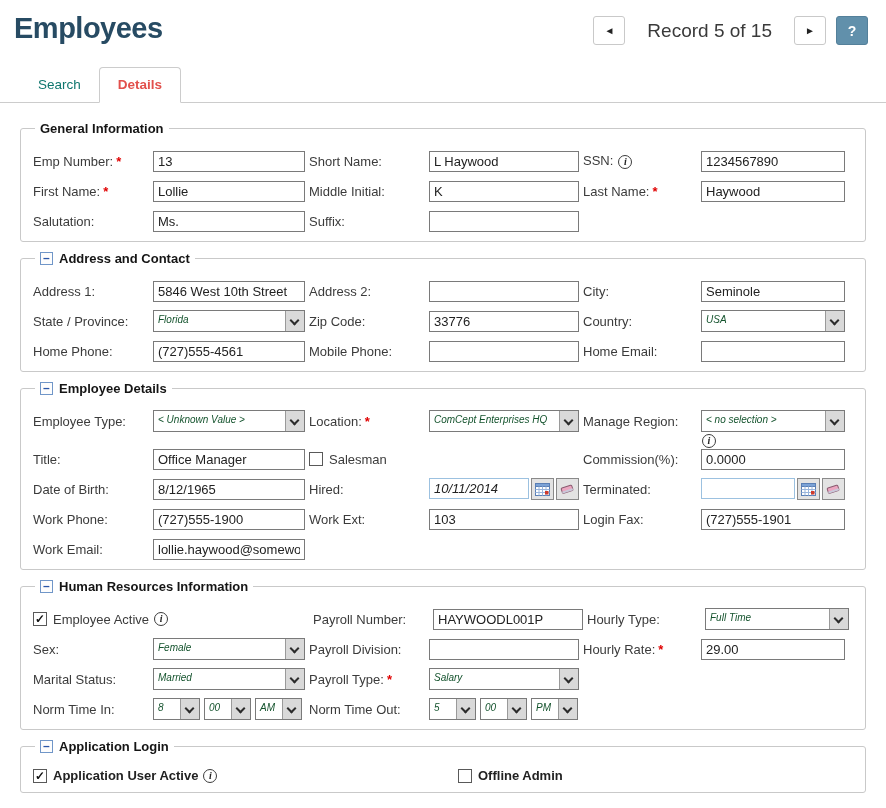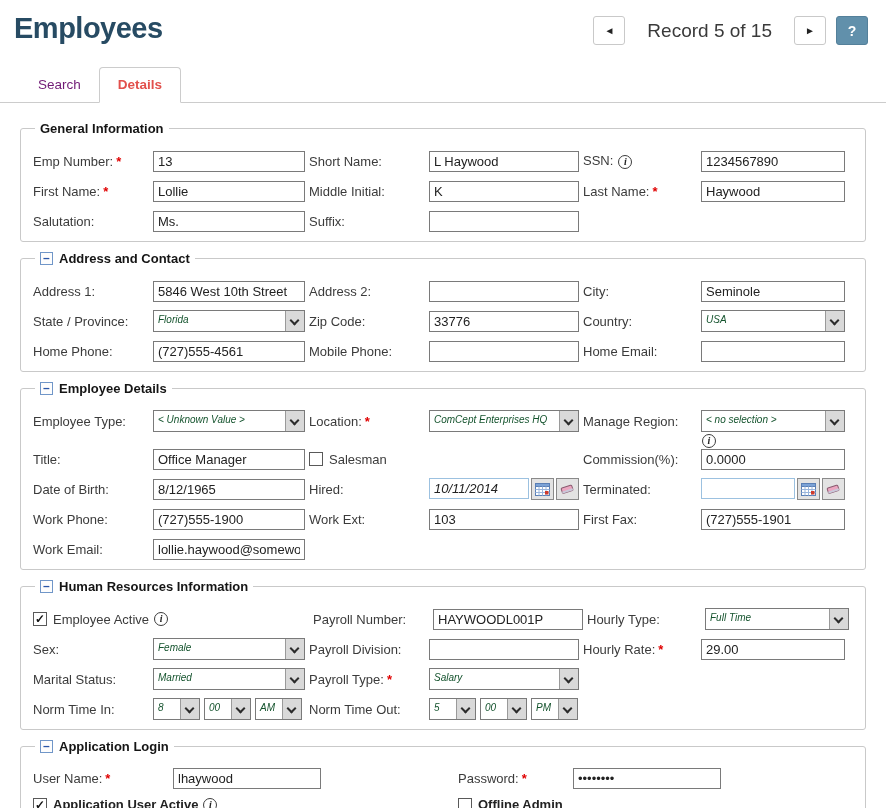--- a/index.html
+++ b/index.html
@@ -12,21 +12,21 @@
   .title { font-size:29px; font-weight:700; letter-spacing:-0.5px; color:#274b63; }
   .recnav { display:flex; align-items:center; margin-top:4px; }
   .navbtn { width:32px; height:29px; background:#fff; border:1px solid #c9c9c9; border-radius:3px;
             display:flex; align-items:center; justify-content:center; font-size:10px; color:#222; cursor:pointer; }
   .rectext { font-size:19px; color:#3a3a3a; margin:0 22px; }
   .helpbtn { width:32px; height:29px; margin-left:10px; background:#6190ab; border:1px solid #54809a; border-radius:3px;
              color:#fff; font-weight:700; font-size:14px; display:flex; align-items:center; justify-content:center; cursor:pointer; }
 
   
   .tabs { display:flex; align-items:flex-end; margin-top:22px; padding-left:20px; border-bottom:1px solid #ccc; }
-  .tab { padding:9px 18px 10px; font-size:13.5px; color:#701a75; cursor:pointer; background:transparent; }
+  .tab { padding:9px 18px 10px; font-size:13.5px; color:#0f766e; cursor:pointer; background:transparent; }
   .tab.active { border:1px solid #ccc; border-bottom:1px solid #fff; margin-bottom:-1px; border-radius:4px 4px 0 0;
                 color:#e2504c; font-weight:700; background:#fff; }
 
   .content { padding-top:18px; }
 
   
   fieldset { border:1px solid #c9c9c9; border-radius:3px; margin:0 20px 9px; padding:6px 12px 9px; }
   legend { font-weight:700; font-size:13px; color:#151515; padding:0 5px; margin-left:2px;
            display:flex; align-items:center; gap:6px; }
   .colbox { width:13px; height:13px; border:1px solid #7096c8; background:#fdfdfd; color:#2a56a8;
@@ -277,21 +277,21 @@
                 </svg>
               </button>
         </span>
           </span>
       </div>
       <div class="row">
         <span class="lab w-lab1">Work Phone:</span>
         <span class="w-f1"><input class="txt" value="(727)555-1900" style=""></span>
         <span class="lab w-lab2">Work Ext:</span>
         <span class="w-f2"><input class="txt" value="103" style=""></span>
-        <span class="lab w-lab3">First Fax:</span>
+        <span class="lab w-lab3">Login Fax:</span>
         <span class="w-f3"><input class="txt" value="(727)555-1901" style=""></span>
       </div>
       <div class="row">
         <span class="lab w-lab1">Work Email:</span>
         <span class="w-f1"><input class="txt" value="lollie.haywood@somework" style=""></span>
       </div>
     </fieldset>
 
     <fieldset>
       <legend>
@@ -400,27 +400,20 @@
           <span class="w-f3"></span>
       </div>
     </fieldset>
 
     <fieldset>
       <legend>
         <span class="colbox">−</span>
         <span>Application Login</span>
       </legend>
       <div class="lrow">
-        <span class="lab l-lab1"><span>User Name:</span><span class="req">*</span></span>
-        <span class="l-f1"><input class="txt" value="lhaywood" style=""></span>
-        <span class="l-gap"></span>
-        <span class="lab l-lab2"><span>Password:</span><span class="req">*</span></span>
-        <span class="l-f2"><input class="txt" value="••••••••" style=""></span>
-      </div>
-      <div class="lrow">
         <span class="cbrow" style="width:288px;">
           <span class="cb">✓</span>
           <span>Application User Active</span>
           <span class="info">i</span>
         </span>
         <span class="l-gap" style="width:137px;"></span>
         <span class="cbrow">
           <span class="cb"></span>
           <span>Offline Admin</span>
         </span>

